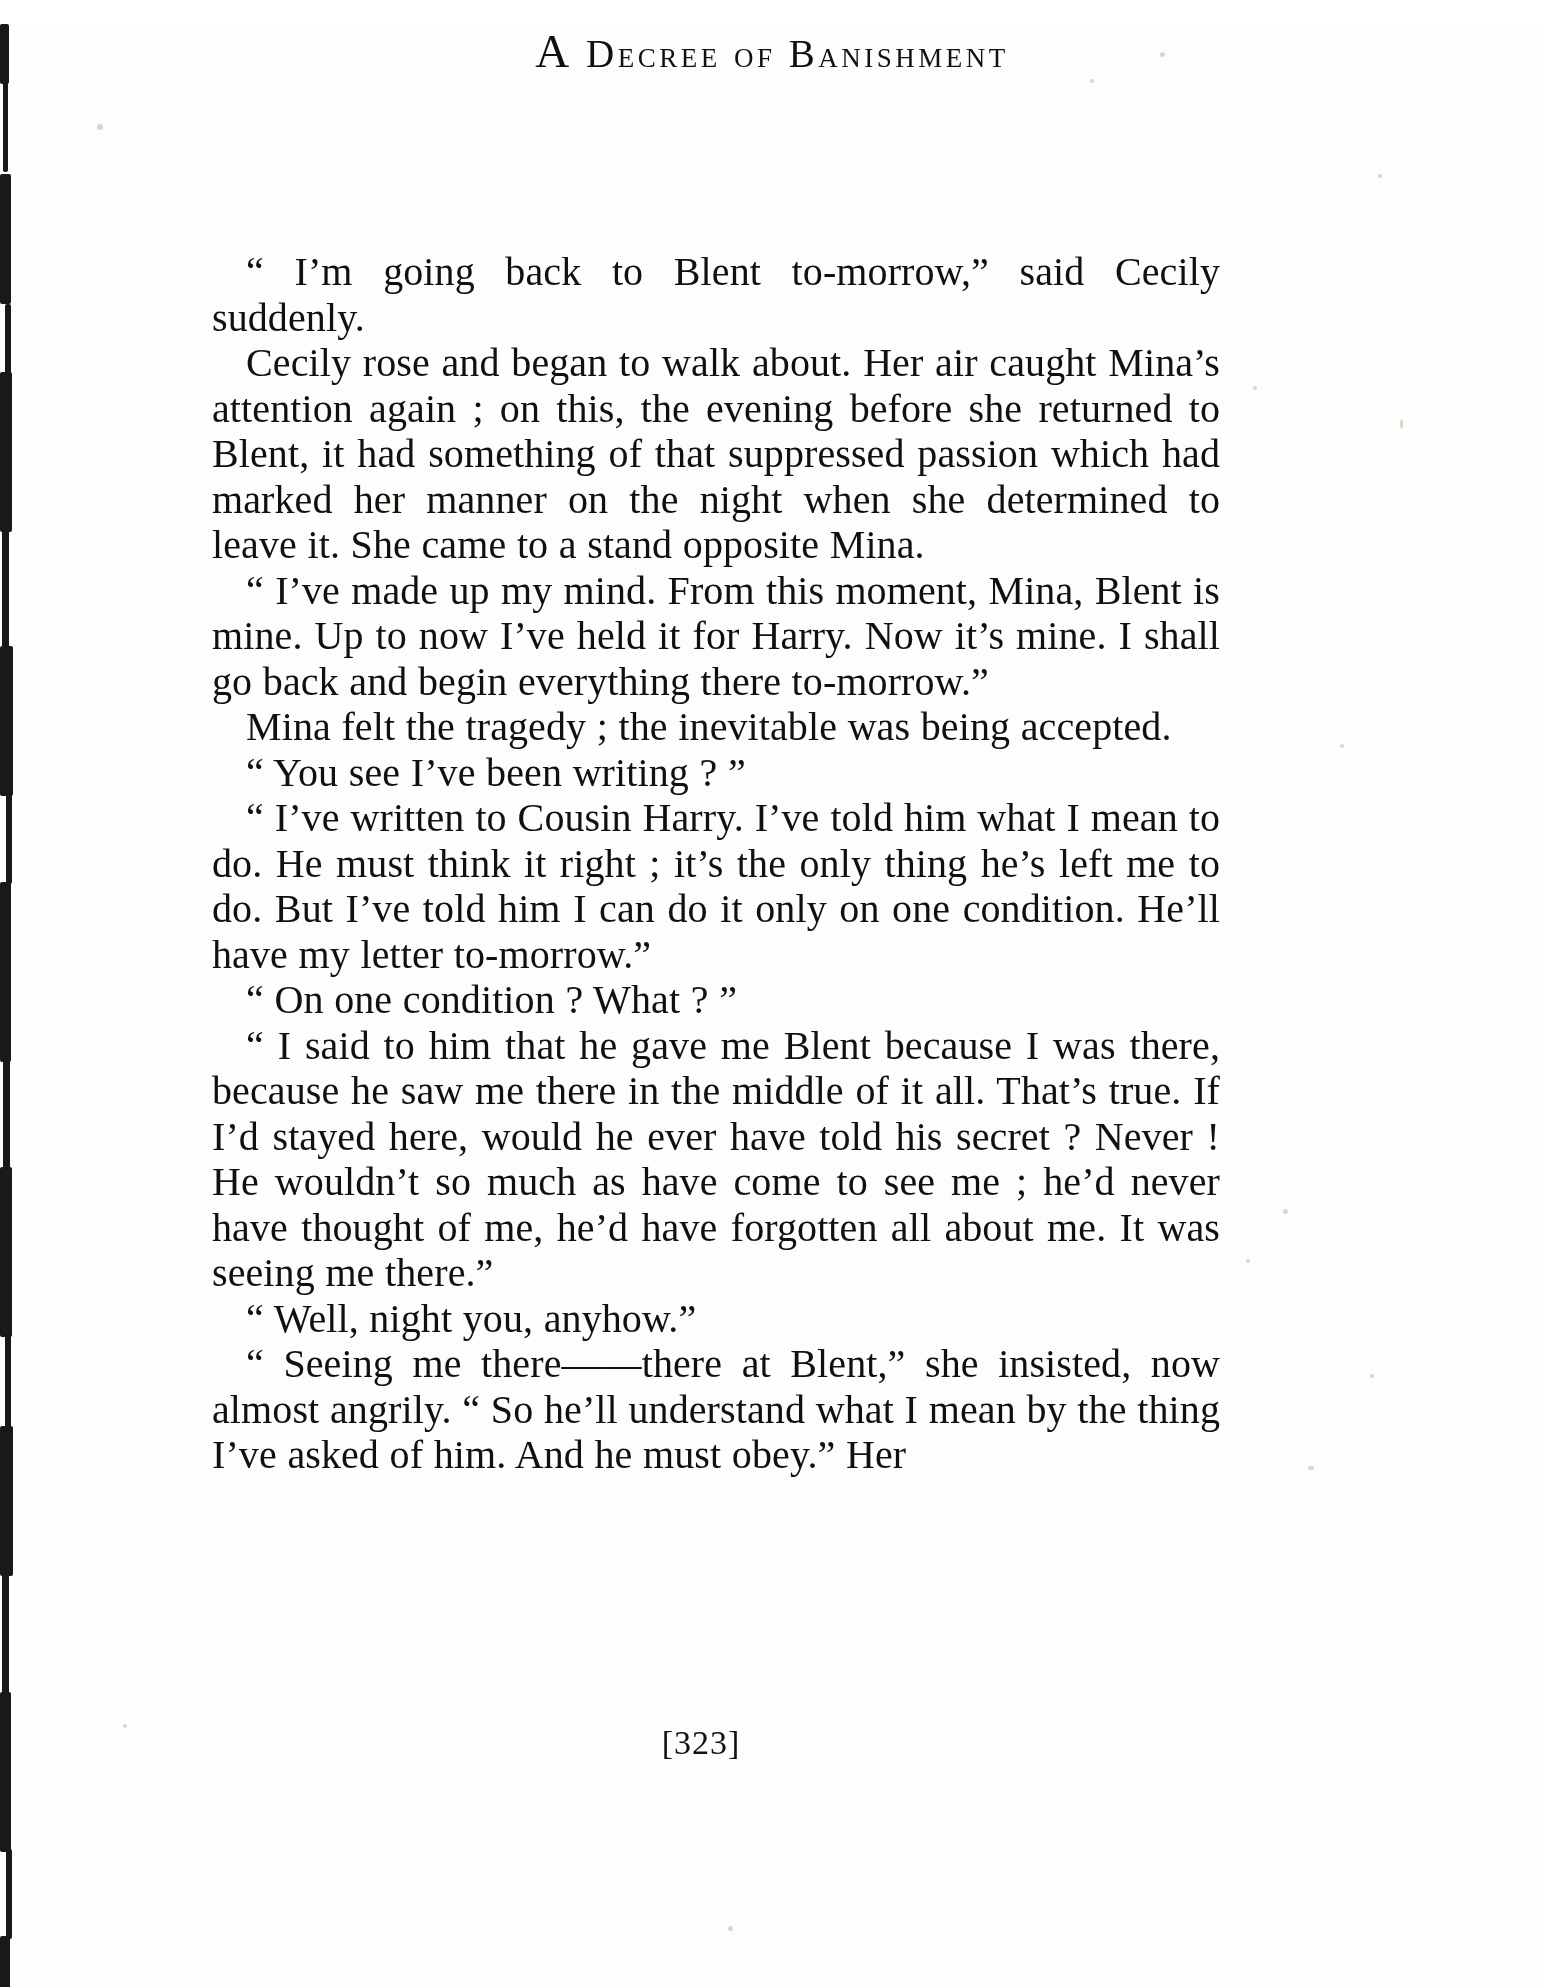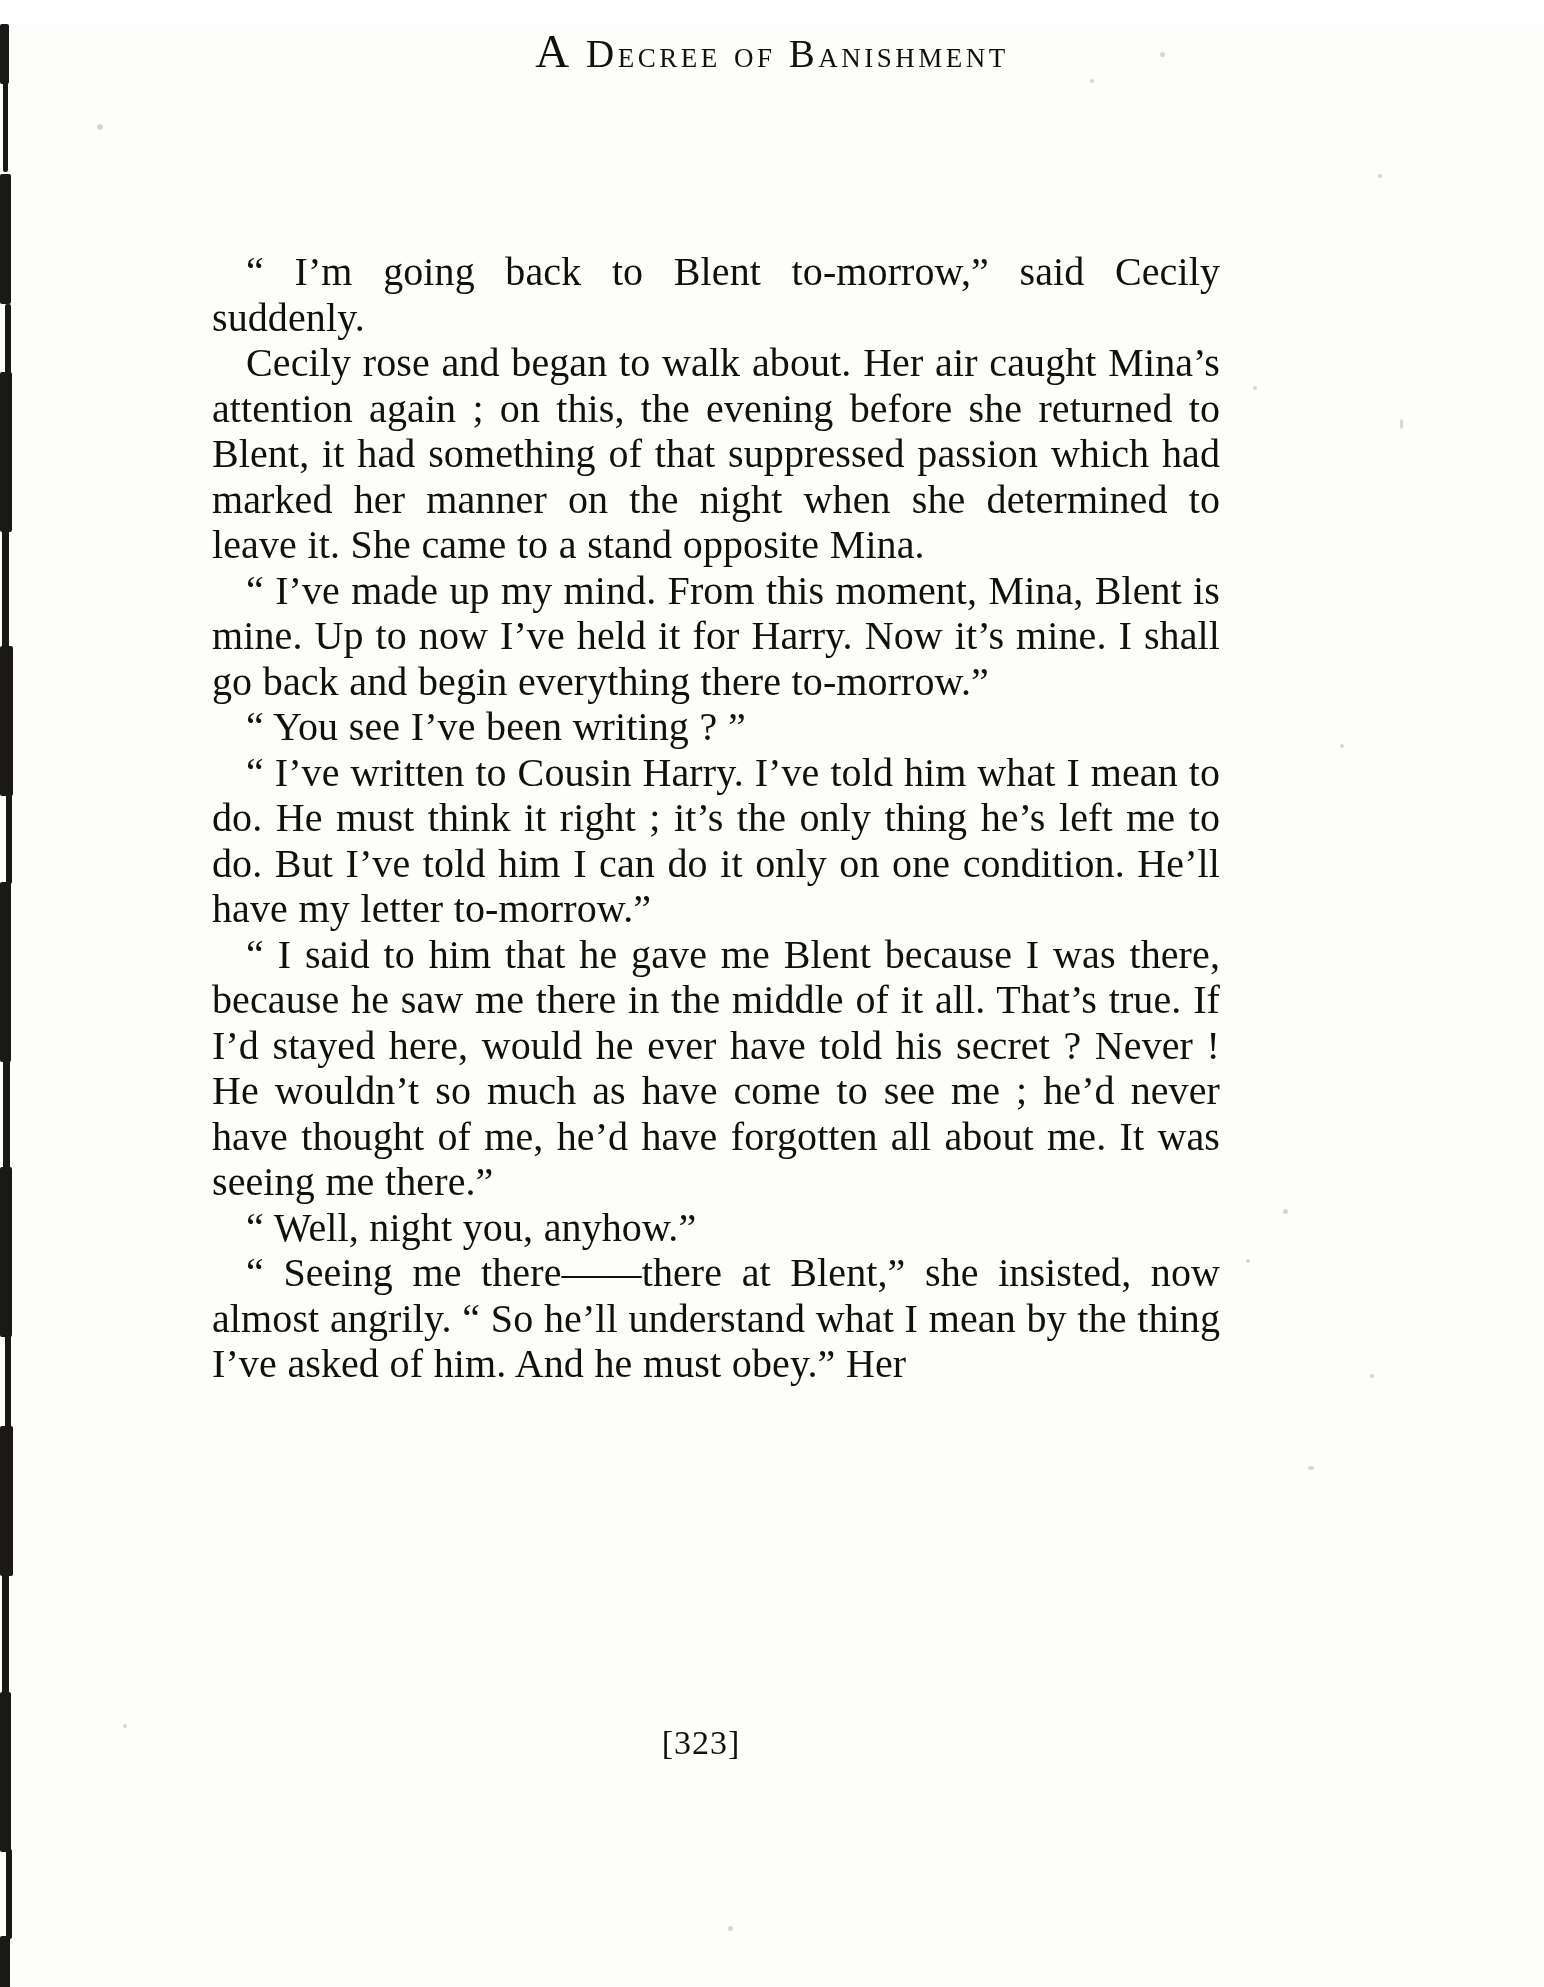--- a/index.html
+++ b/index.html
@@ -131,22 +131,24 @@
     <span class="cap">A</span>
     <span>Decree</span>
     <span>of</span>
     <span>Banishment</span>
   </h1>
 
   <div class="content" style="top:225px;">
     <p class="para">“ I’m going back to Blent to-morrow,” said Cecily suddenly.</p>
     <p class="para">Cecily rose and began to walk about. Her air caught Mina’s attention again ; on this, the evening before she returned to Blent, it had something of that suppressed passion which had marked her manner on the night when she determined to leave it. She came to a stand opposite Mina.</p>
     <p class="para">“ I’ve made up my mind. From this moment, Mina, Blent is mine. Up to now I’ve held it for Harry. Now it’s mine. I shall go back and begin everything there to-morrow.”</p>
+    <p class="para">Mina felt the tragedy ; the inevitable was being accepted.</p>
     <p class="para">“ You see I’ve been writing ? ”</p>
     <p class="para">“ I’ve written to Cousin Harry. I’ve told him what I mean to do. He must think it right ; it’s the only thing he’s left me to do. But I’ve told him I can do it only on one condition. He’ll have my letter to-morrow.”</p>
+    <p class="para">“ On one condition ? What ? ”</p>
     <p class="para">“ I said to him that he gave me Blent because I was there, because he saw me there in the middle of it all. That’s true. If I’d stayed here, would he ever have told his secret ? Never ! He wouldn’t so much as have come to see me ; he’d never have thought of me, he’d have forgotten all about me. It was seeing me there.”</p>
     <p class="para">“ Well, night you, anyhow.”</p>
     <p class="para">“ Seeing me there——there at Blent,” she insisted, now almost angrily. “ So he’ll understand what I mean by the thing I’ve asked of him. And he must obey.” Her</p>
   </div>
 
   <div class="folio">[323]</div>
 
 </div>
 
 </body></html>

